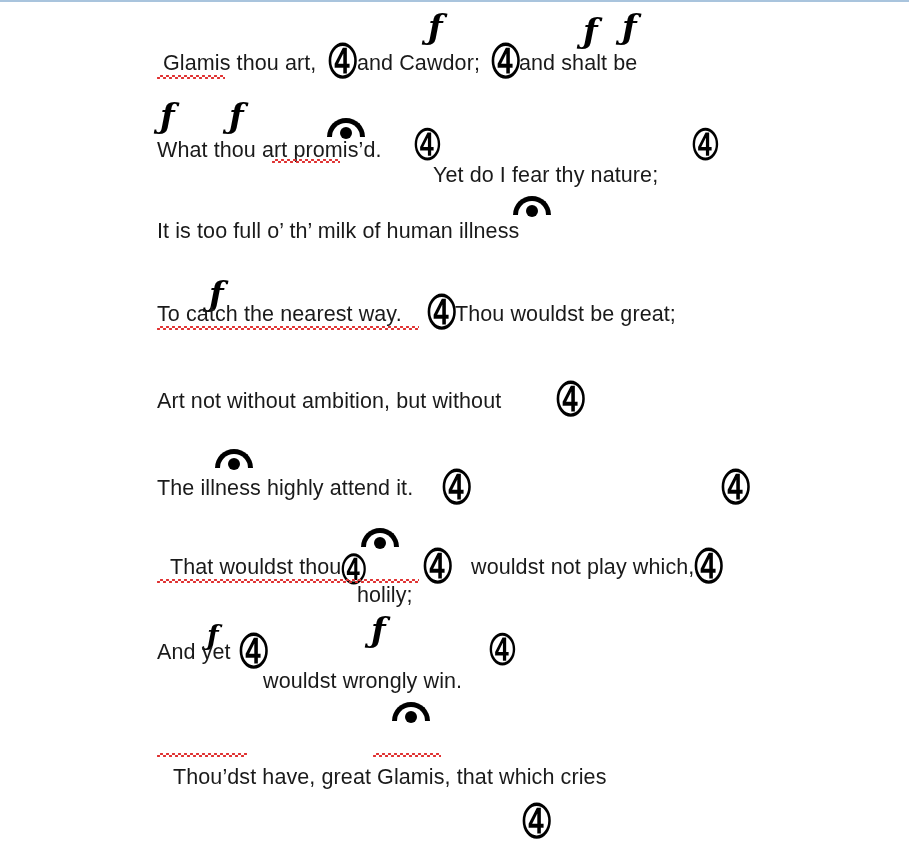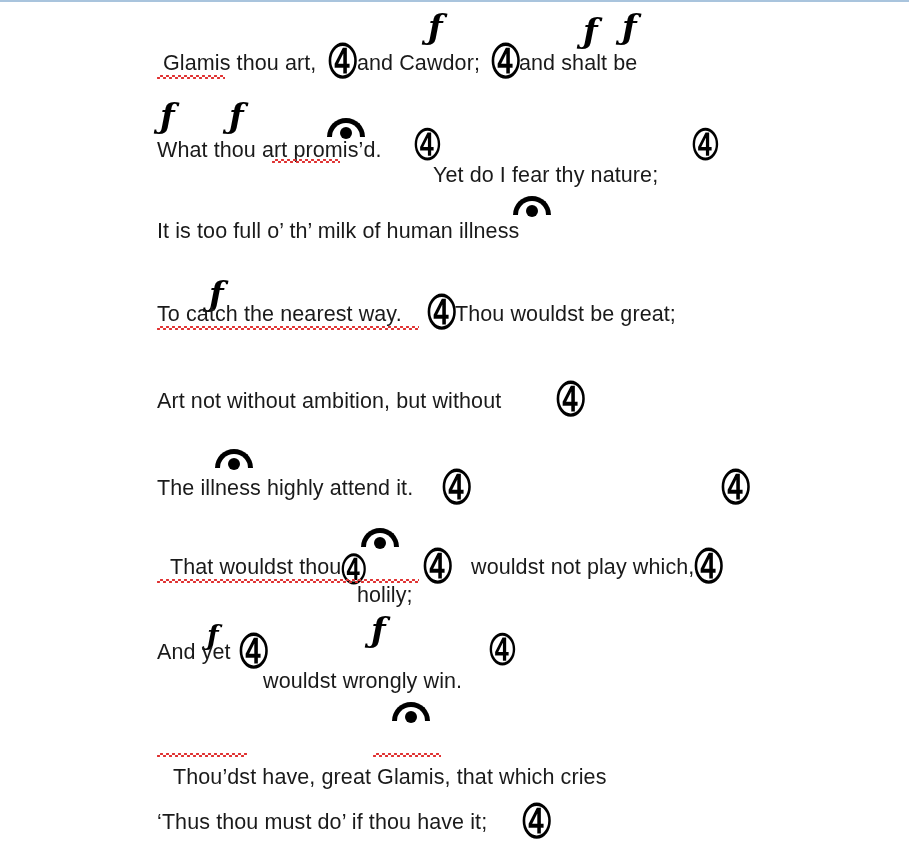--- a/index.html
+++ b/index.html
@@ -158,16 +158,15 @@
   <div class="breath" style="left:490px; top:631px; font-size:38px;">➃</div>
 
   <div class="fermata" style="left:392px; top:702px;">
     <div class="arc"></div>
     <div class="dot"></div>
   </div>
   <div class="text" style="left:173px; top:729px;margin-top:36px;">Thou’dst have, great Glamis, that which cries</div>
   <div class="spell" style="left:157px; top:753px; width:90px;"></div>
   <div class="spell" style="left:373px; top:753px; width:68px;"></div>
 
-  <div class="text" style="left:157px; top:810px;">‘Thus thou must do’ if thou have it;</div>
   <div class="breath" style="left:523px; top:801px; font-size:42px;">➃</div>
 
 </div>
 
 </body></html>

